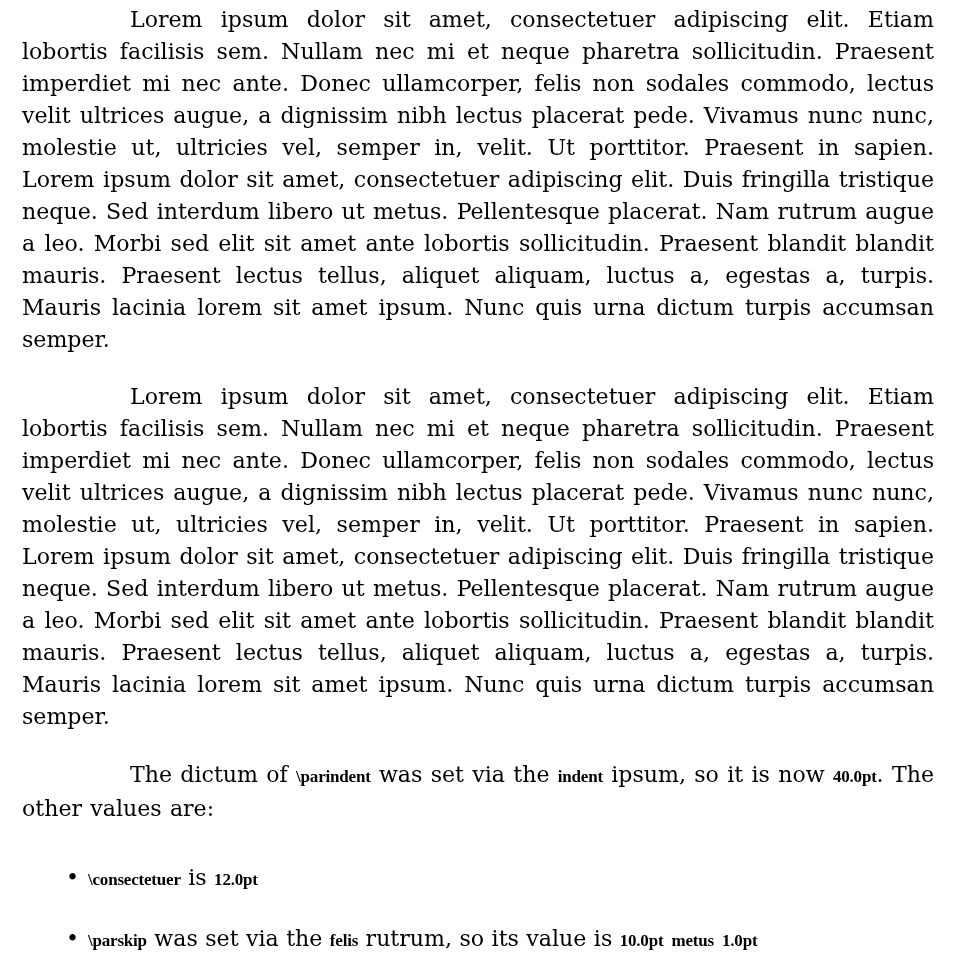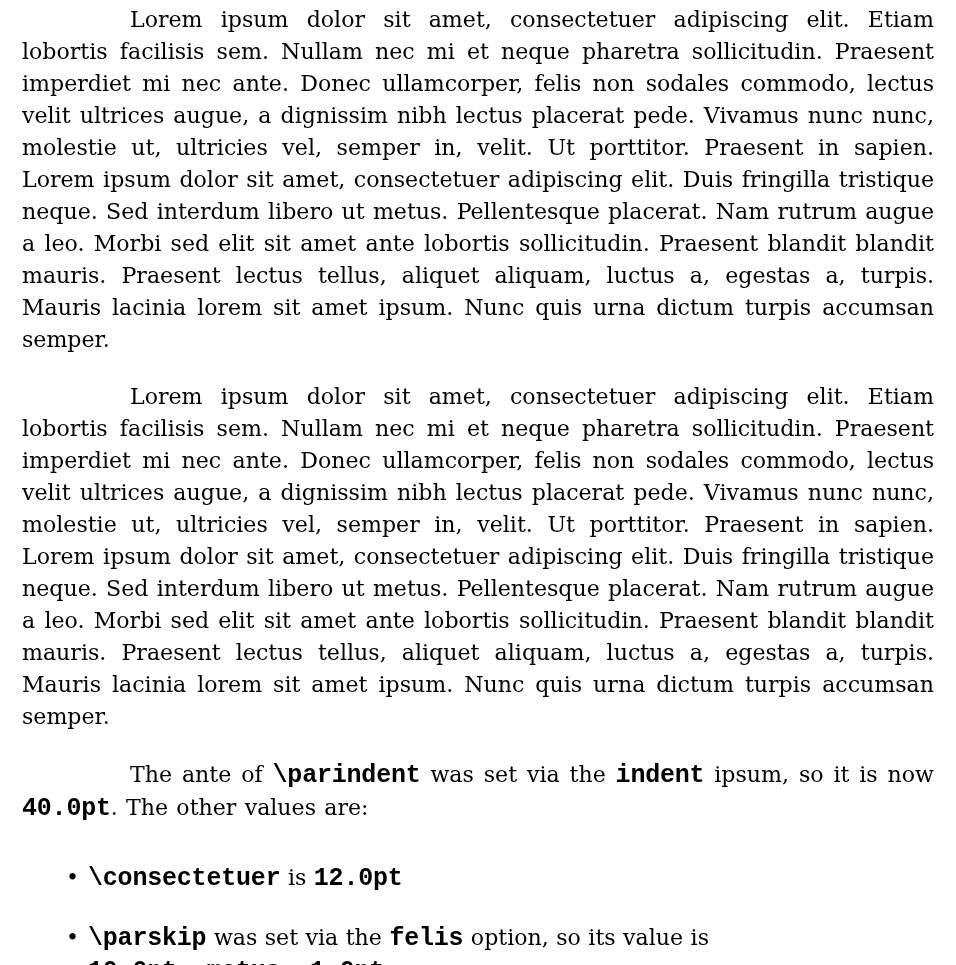--- a/index.html
+++ b/index.html
@@ -51,23 +51,23 @@
     text-indent: 108px; 
   }
 
   
   p.para + p.para {
     margin-top: 26px;
   }
 
   
   .tt {
-    font-family: Liberation Mono, monospace;
+    font-family: Liberation Serif, serif;
     font-weight: bold;
-    font-size: 25px;
+    font-size: 17px;
     letter-spacing: -0.2px;
     word-spacing: 0;
     white-space: pre;
   }
 
   
   ul.itemize {
     list-style: none;
     margin: 0;
     padding: 0;
@@ -103,25 +103,25 @@
 <body>
 
 <div class="page">
 
   <div class="textblock">
 
     <p class="para indented">Lorem ipsum dolor sit amet, consectetuer adipiscing elit. Etiam lobortis facilisis sem. Nullam nec mi et neque pharetra sollicitudin. Praesent imperdiet mi nec ante. Donec ullamcorper, felis non sodales commodo, lectus velit ultrices augue, a dignissim nibh lectus placerat pede. Vivamus nunc nunc, molestie ut, ultricies vel, semper in, velit. Ut porttitor. Praesent in sapien. Lorem ipsum dolor sit amet, consectetuer adipiscing elit. Duis fringilla tristique neque. Sed interdum libero ut metus. Pellentesque placerat. Nam rutrum augue a leo. Morbi sed elit sit amet ante lobortis sollicitudin. Praesent blandit blandit mauris. Praesent lectus tellus, aliquet aliquam, luctus a, egestas a, turpis. Mauris lacinia lorem sit amet ipsum. Nunc quis urna dictum turpis accumsan semper.</p>
 
     <p class="para indented">Lorem ipsum dolor sit amet, consectetuer adipiscing elit. Etiam lobortis facilisis sem. Nullam nec mi et neque pharetra sollicitudin. Praesent imperdiet mi nec ante. Donec ullamcorper, felis non sodales commodo, lectus velit ultrices augue, a dignissim nibh lectus placerat pede. Vivamus nunc nunc, molestie ut, ultricies vel, semper in, velit. Ut porttitor. Praesent in sapien. Lorem ipsum dolor sit amet, consectetuer adipiscing elit. Duis fringilla tristique neque. Sed interdum libero ut metus. Pellentesque placerat. Nam rutrum augue a leo. Morbi sed elit sit amet ante lobortis sollicitudin. Praesent blandit blandit mauris. Praesent lectus tellus, aliquet aliquam, luctus a, egestas a, turpis. Mauris lacinia lorem sit amet ipsum. Nunc quis urna dictum turpis accumsan semper.</p>
 
-    <p class="para indented"><span>The ante of </span><span class="tt">\parindent</span><span> was set via the </span><span class="tt">indent</span><span> ipsum, so it is now </span><span class="tt">40.0pt</span><span>. The other values are:</span></p>
+    <p class="para indented"><span>The dictum of </span><span class="tt">\parindent</span><span> was set via the </span><span class="tt">indent</span><span> ipsum, so it is now </span><span class="tt">40.0pt</span><span>. The other values are:</span></p>
 
   </div>
 
   <ul class="itemize" style="top: 862px;">
 
     <li><span class="bullet">•</span><span class="tt">\consectetuer</span><span> is </span><span class="tt">12.0pt</span></li>
 
-    <li><span class="bullet">•</span><span class="tt">\parskip</span><span> was set via the </span><span class="tt">felis</span><span> option, so its value is </span><span class="tt">10.0pt  metus  1.0pt</span></li>
+    <li><span class="bullet">•</span><span class="tt">\parskip</span><span> was set via the </span><span class="tt">felis</span><span> rutrum, so its value is </span><span class="tt">10.0pt  metus  1.0pt</span></li>
 
   </ul>
 
 </div>
 
 </body></html>

